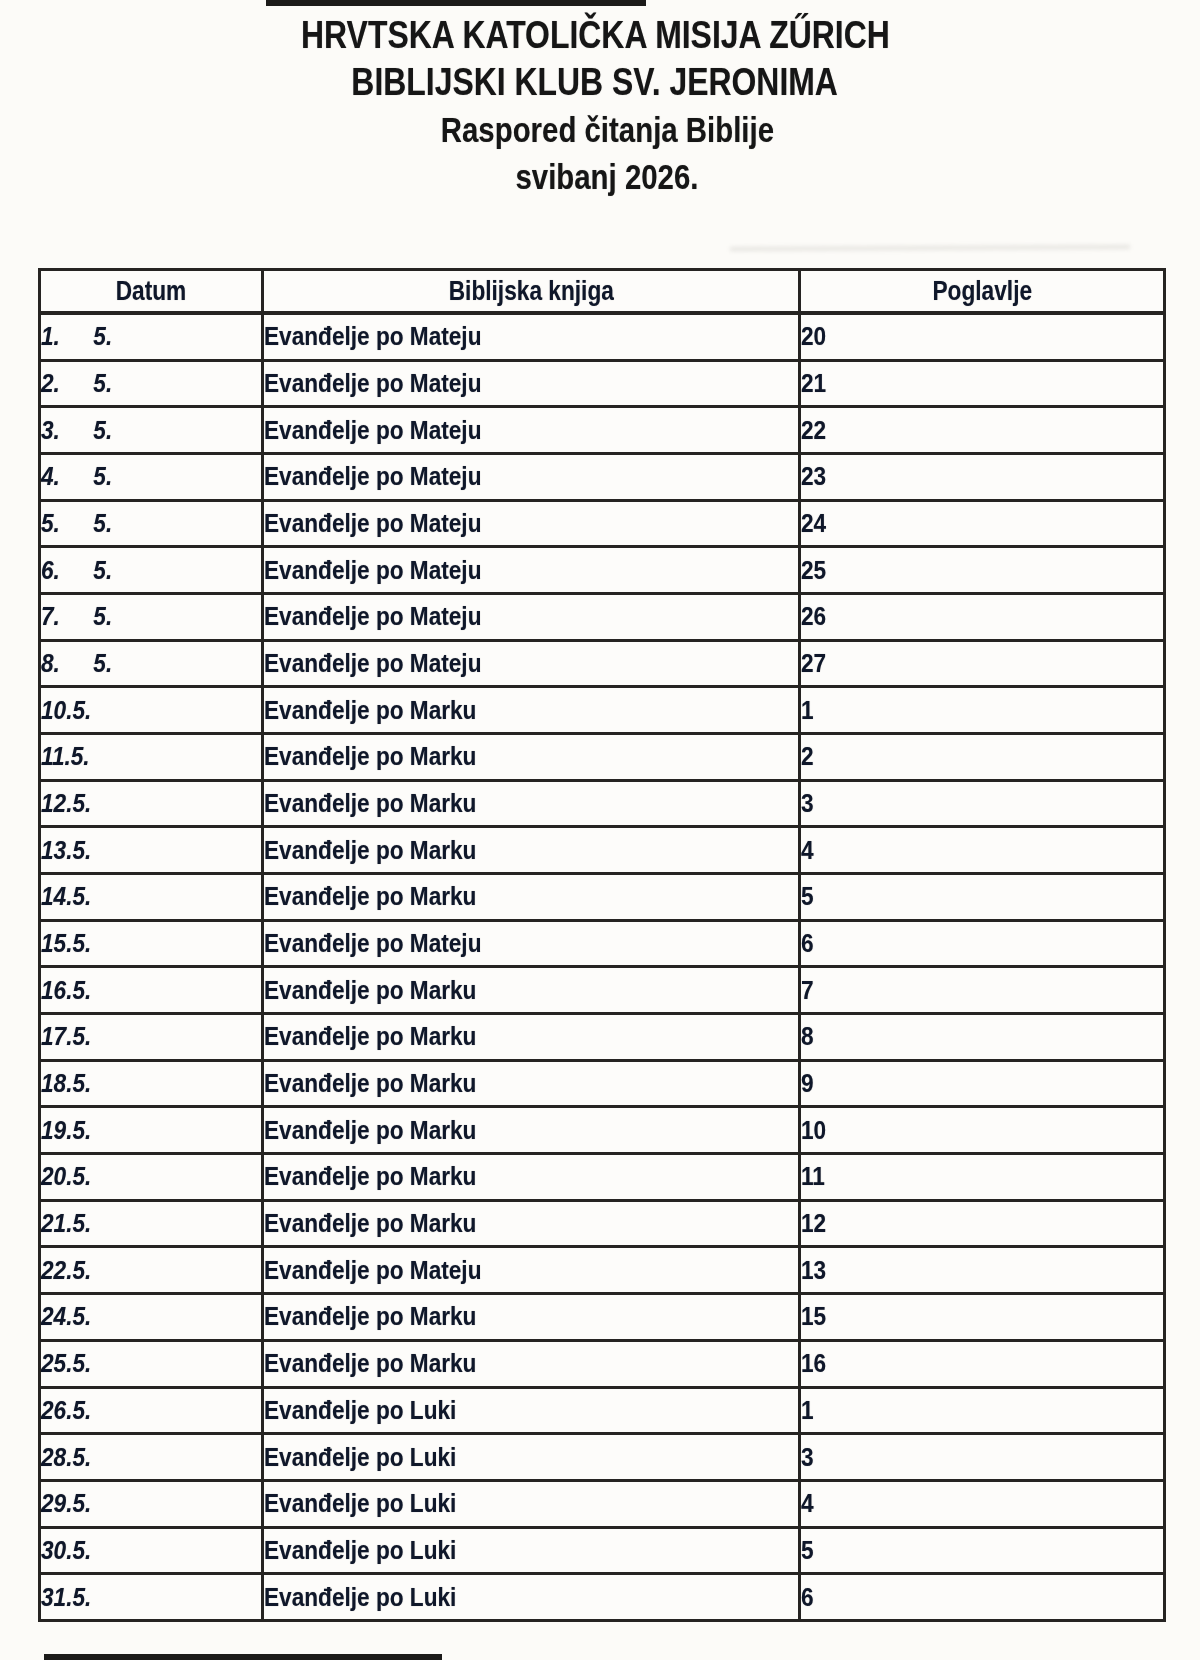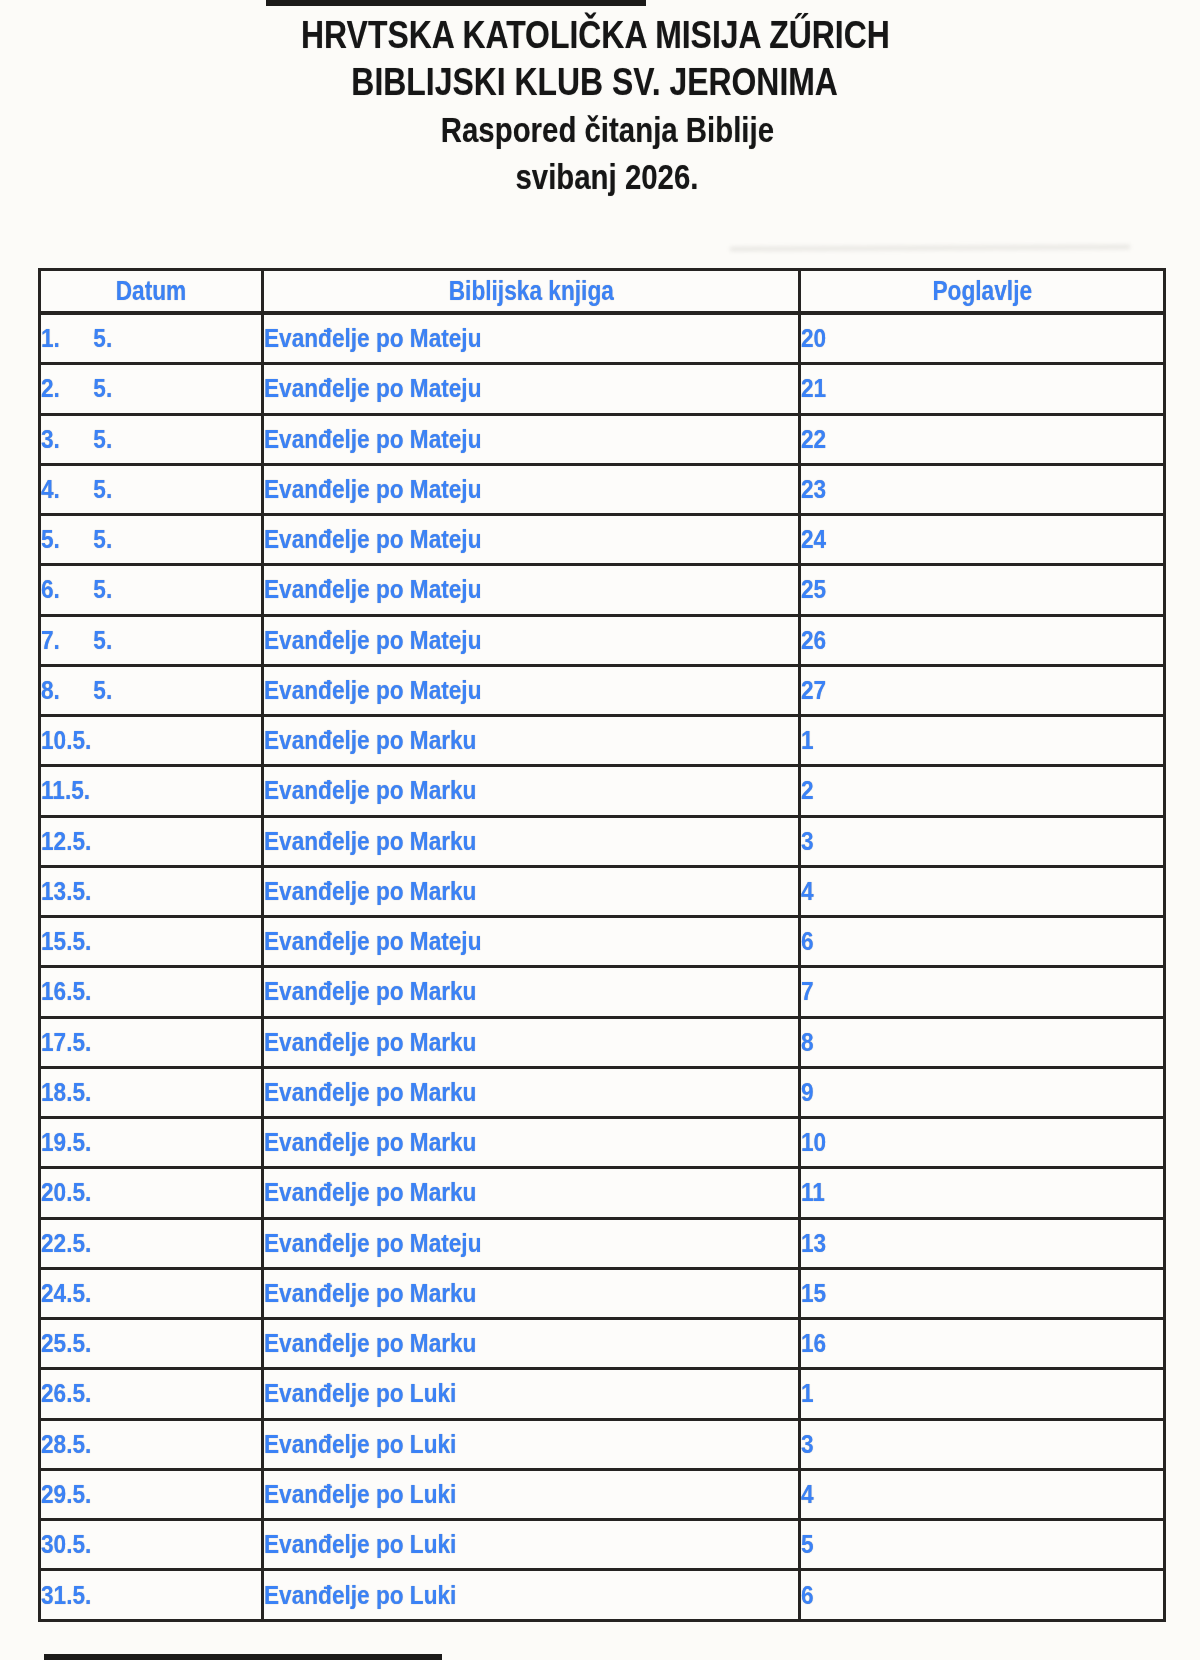--- a/index.html
+++ b/index.html
@@ -59,21 +59,21 @@
     text-shadow: 0 0 1px rgba(22,22,22,.38);
   }
   
   table.schedule {
     position: absolute;
     left: 38px; top: 268px;
     width: 1125px; height: 1354px;
     border-collapse: collapse;
     table-layout: fixed;
     font-weight: 700;
-    color: #3b82f6;
+    color: #0f172a;
   }
   table.schedule col.c-date { width: 223px; }
   table.schedule col.c-book { width: 537px; }
   table.schedule col.c-chap { width: 365px; }
   table.schedule th, table.schedule td {
     border: 3px solid #262422;
     padding: 0;
     vertical-align: middle;
     background: #fdfcfa;
     overflow: hidden;
@@ -82,21 +82,21 @@
     height: 40px;
     font-size: 27px;
     text-align: center;
     border-bottom-width: 4px;
   }
   table.schedule td {
     height: 39px;
     font-size: 26px;
     text-align: left;
   }
-  td.date-cell    { padding-left: 56px; }
+  td.date-cell    { padding-left: 56px; font-style: italic; }
   td.book-cell    { padding-left: 26px; }
   td.chapter-cell { padding-left: 19px; }
   .date-txt {
     white-space: pre;
     word-spacing: 12px;
   }
 </style>
 </head>
 <body>
 
@@ -180,20 +180,25 @@
           <td class="date-cell"><span class="txt date-txt">12.5.</span></td>
           <td class="book-cell"><span class="txt">Evanđelje po Marku</span></td>
           <td class="chapter-cell"><span class="txt">3</span></td>
         </tr>
         <tr>
           <td class="date-cell"><span class="txt date-txt">13.5.</span></td>
           <td class="book-cell"><span class="txt">Evanđelje po Marku</span></td>
           <td class="chapter-cell"><span class="txt">4</span></td>
         </tr>
         <tr>
+          <td class="date-cell"><span class="txt date-txt">14.5.</span></td>
+          <td class="book-cell"><span class="txt">Evanđelje po Marku</span></td>
+          <td class="chapter-cell"><span class="txt">5</span></td>
+        </tr>
+        <tr>
           <td class="date-cell"><span class="txt date-txt">15.5.</span></td>
           <td class="book-cell"><span class="txt">Evanđelje po Mateju</span></td>
           <td class="chapter-cell"><span class="txt">6</span></td>
         </tr>
         <tr>
           <td class="date-cell"><span class="txt date-txt">16.5.</span></td>
           <td class="book-cell"><span class="txt">Evanđelje po Marku</span></td>
           <td class="chapter-cell"><span class="txt">7</span></td>
         </tr>
         <tr>
@@ -208,20 +213,25 @@
         </tr>
         <tr>
           <td class="date-cell"><span class="txt date-txt">19.5.</span></td>
           <td class="book-cell"><span class="txt">Evanđelje po Marku</span></td>
           <td class="chapter-cell"><span class="txt">10</span></td>
         </tr>
         <tr>
           <td class="date-cell"><span class="txt date-txt">20.5.</span></td>
           <td class="book-cell"><span class="txt">Evanđelje po Marku</span></td>
           <td class="chapter-cell"><span class="txt">11</span></td>
+        </tr>
+        <tr>
+          <td class="date-cell"><span class="txt date-txt">21.5.</span></td>
+          <td class="book-cell"><span class="txt">Evanđelje po Marku</span></td>
+          <td class="chapter-cell"><span class="txt">12</span></td>
         </tr>
         <tr>
           <td class="date-cell"><span class="txt date-txt">22.5.</span></td>
           <td class="book-cell"><span class="txt">Evanđelje po Mateju</span></td>
           <td class="chapter-cell"><span class="txt">13</span></td>
         </tr>
         <tr>
           <td class="date-cell"><span class="txt date-txt">24.5.</span></td>
           <td class="book-cell"><span class="txt">Evanđelje po Marku</span></td>
           <td class="chapter-cell"><span class="txt">15</span></td>

